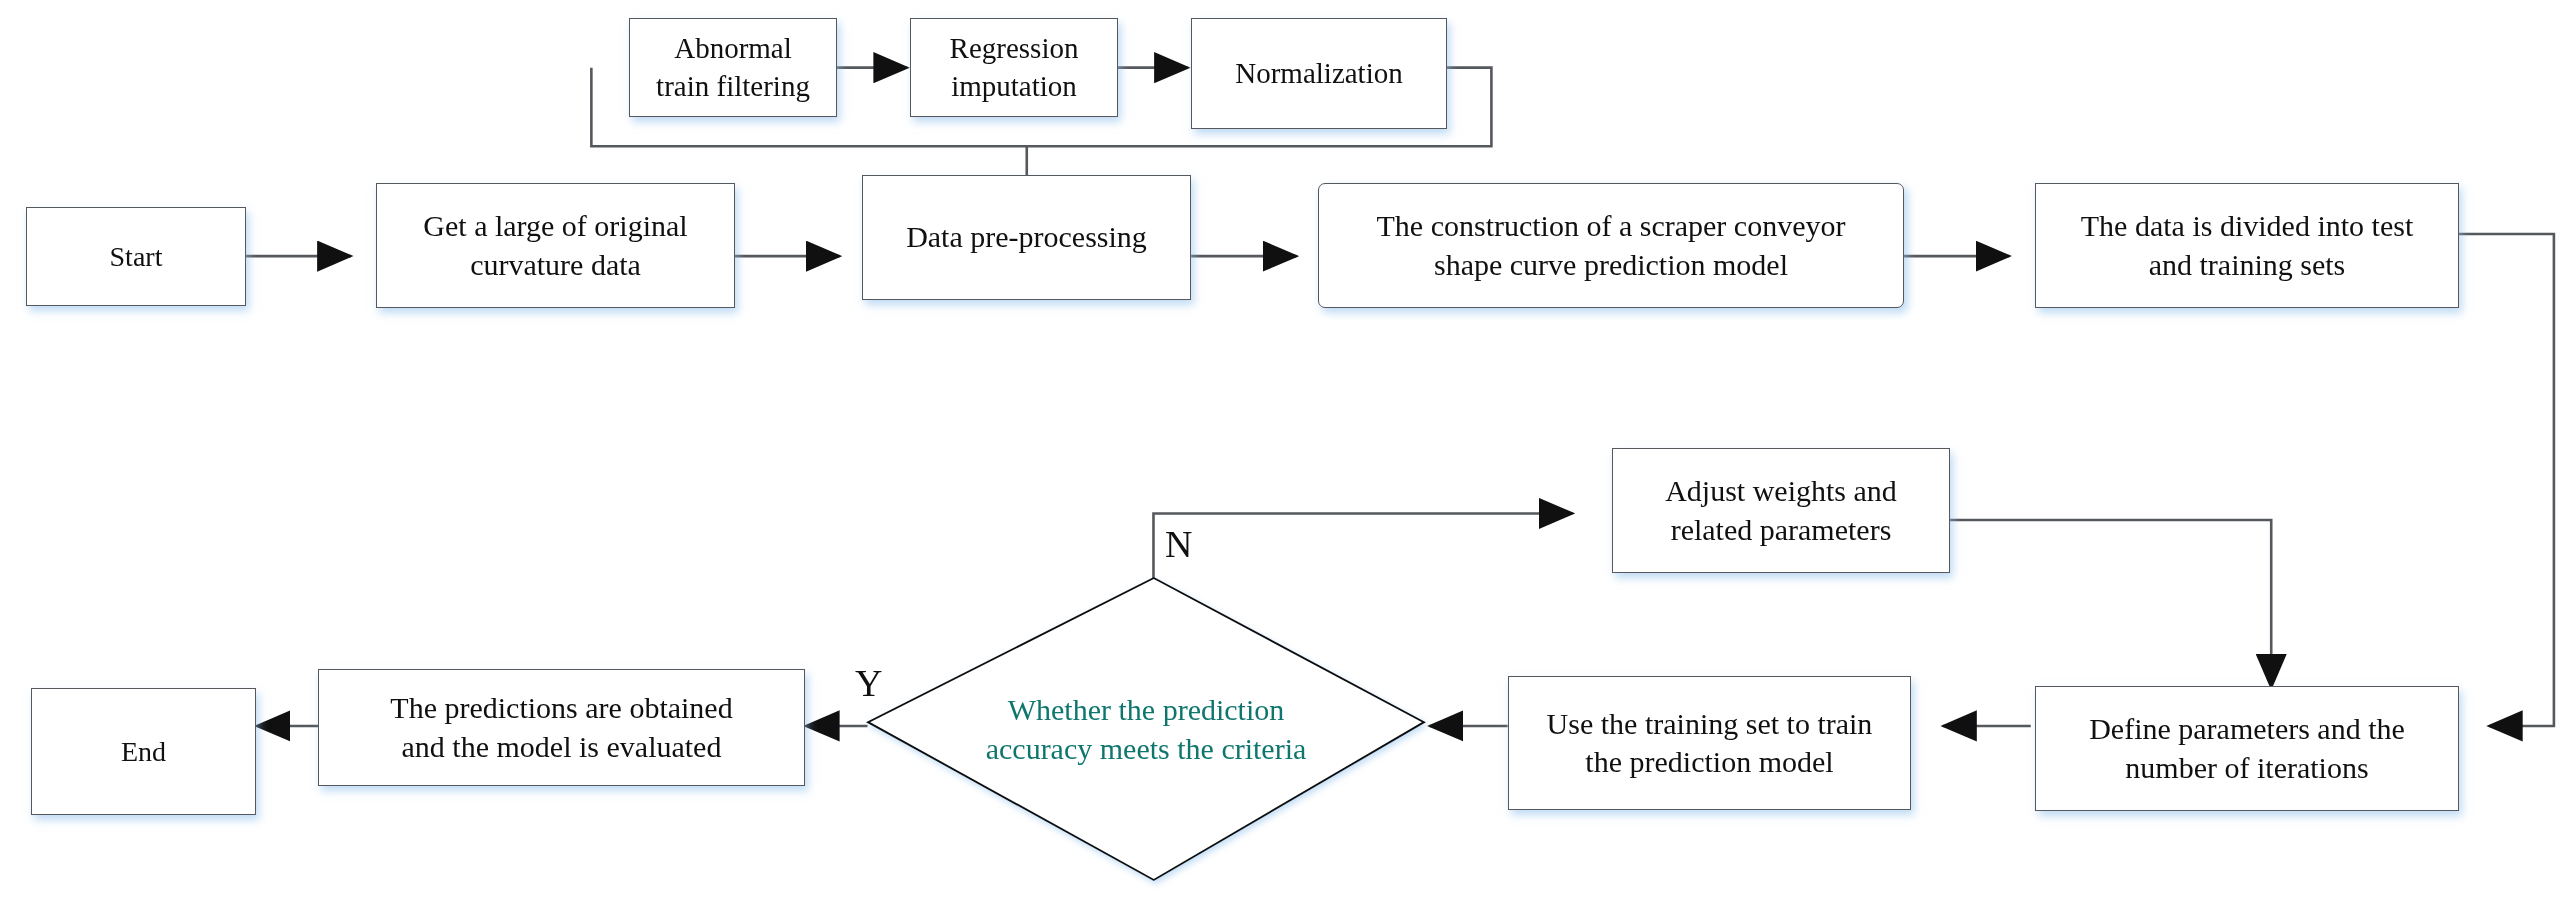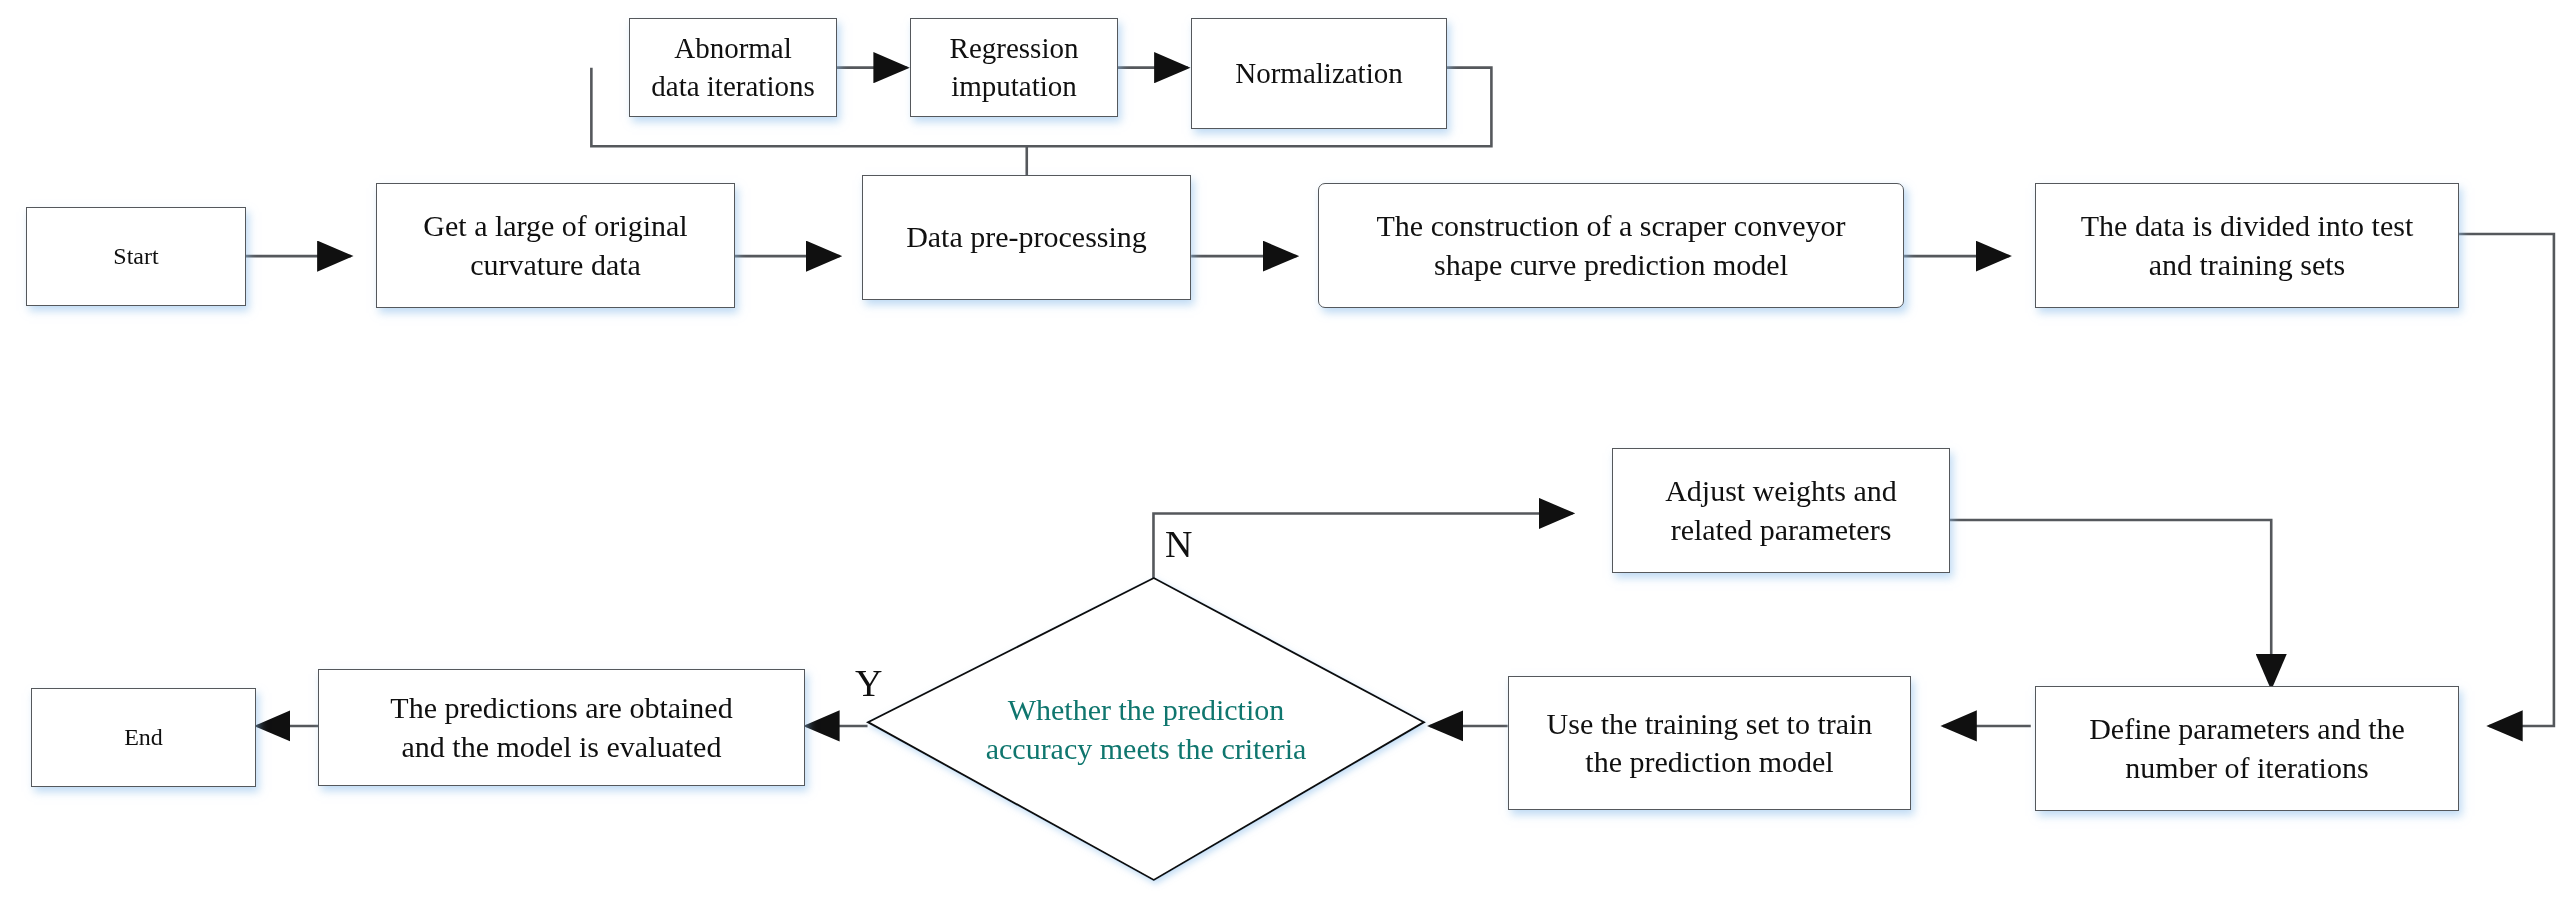--- a/index.html
+++ b/index.html
@@ -37,21 +37,21 @@
     color: #101010;
     line-height: 1.28;
     box-shadow: 3.2px 4.5px 8.4px rgba(140, 190, 235, 0.55);
     z-index: 3;
   }
   .node .lbl {
     display: block;
     padding: 0 7.8px;
     white-space: pre-line;
   }
-  .f-start  { font-size: 24px; }
+  .f-start  { font-size: 28px; }
   .f-small  { font-size: 29px; }
   .f-mid    { font-size: 30px; }
 
   .diamond-wrap {
     position: absolute;
     z-index: 3;
   }
   .diamond-wrap svg { display: block; overflow: visible; }
   .diamond-text {
     position: absolute;
@@ -117,21 +117,21 @@
       <path d="M3000,800 L3495,800 L3495,1058" marker-end="url(#ah)"></path>
 
       <path d="M1335,1117 L1240,1117" marker-end="url(#ah)"></path>
 
       <path d="M490,1117 L395,1117" marker-end="url(#ah)"></path>
     </g>
   </svg>
 
   <div class="node f-small" style="left:629px; top:18px; width:208px; height:99px;">
     <span class="lbl">Abnormal
-data iterations</span>
+train filtering</span>
   </div>
 
   <div class="node f-small" style="left:910px; top:18px; width:208px; height:99px;">
     <span class="lbl">Regression
 imputation</span>
   </div>
 
   <div class="node f-small" style="left:1191px; top:18px; width:256px; height:111px;">
     <span class="lbl">Normalization</span>
   </div>
@@ -180,21 +180,21 @@
     </svg>
     <div class="diamond-text">Whether the prediction
 accuracy meets the criteria</div>
   </div>
 
   <div class="node f-mid" style="left:318px; top:669px; width:487px; height:117px;">
     <span class="lbl">The predictions are obtained
 and the model is evaluated</span>
   </div>
 
-  <div class="node f-start" style="left:31px; top:688px; width:225px; height:99px;">
+  <div class="node f-start" style="left:31px; top:688px; width:225px; height:127px;">
     <span class="lbl">End</span>
   </div>
 
   <div class="branch-label" style="left:1165px; top:525px;">N</div>
 
   <div class="branch-label" style="left:855px; top:664px;">Y</div>
 
 </div>
 
 

